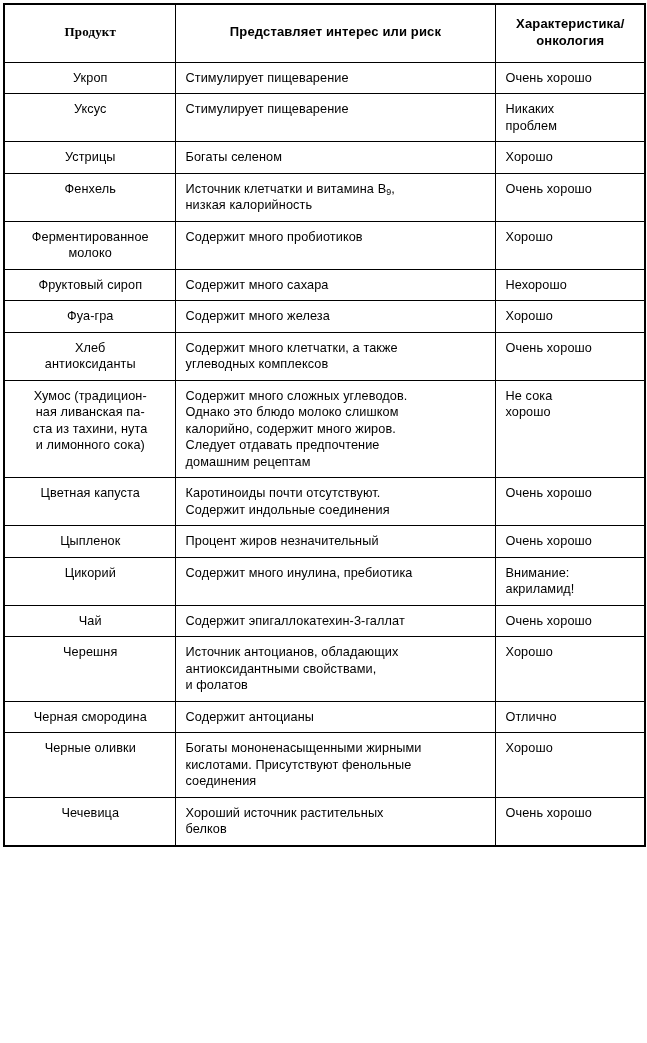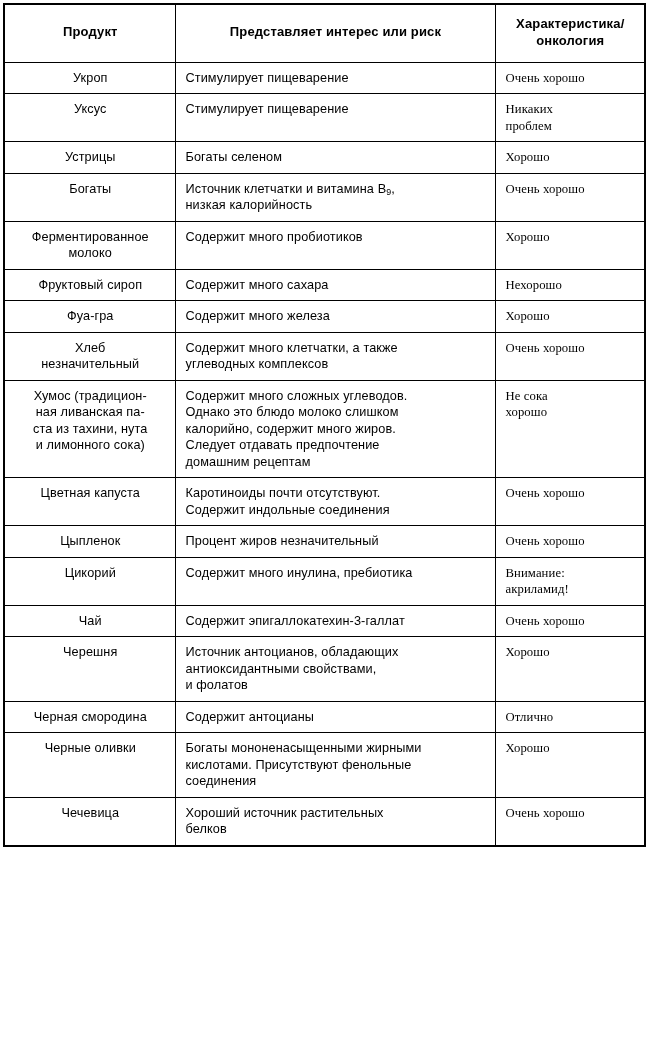--- a/index.html
+++ b/index.html
@@ -44,25 +44,25 @@
   table.nutrition-table thead th {
     text-align: center;
     font-weight: bold;
     font-size: 13px;
     letter-spacing: 0.15px;
     padding-top: 11px;
     padding-bottom: 12px;
     vertical-align: middle;
     line-height: 1.30;
   }
-  table.nutrition-table thead th.h-product { padding-left: 10px; }
+  table.nutrition-table thead th.h-product { padding-left: 10px; font-family: Liberation Serif, serif; }
 
   td.cell-product  { text-align: center; }
   td.cell-interest { text-align: left; margin-top: 16px; }
-  td.cell-onco     { text-align: left; font-family: Liberation Serif, serif; }
+  td.cell-onco     { text-align: left; }
 
   .cell-line { display: block; white-space: pre-wrap; }
   sub { font-size: 0.70em; vertical-align: baseline; position: relative; top: 0.28em; }
 </style>
 </head>
 <body>
 
 <div class="sheet">
   <table class="nutrition-table">
     <colgroup>
@@ -110,21 +110,21 @@
           </td>
           <td class="cell-interest">
             <span class="cell-line">Богаты селеном</span>
           </td>
           <td class="cell-onco">
             <span class="cell-line">Хорошо</span>
           </td>
         </tr>
         <tr>
           <td class="cell-product">
-            <span class="cell-line">Богаты</span>
+            <span class="cell-line">Фенхель</span>
           </td>
           <td class="cell-interest">
             <span class="cell-line">Источник клетчатки и витамина B<sub>9</sub>,</span>
             <span class="cell-line">низкая калорийность</span>
           </td>
           <td class="cell-onco">
             <span class="cell-line">Очень хорошо</span>
           </td>
         </tr>
         <tr>
@@ -157,21 +157,21 @@
           <td class="cell-interest">
             <span class="cell-line">Содержит много железа</span>
           </td>
           <td class="cell-onco">
             <span class="cell-line">Хорошо</span>
           </td>
         </tr>
         <tr>
           <td class="cell-product">
             <span class="cell-line">Хлеб</span>
-            <span class="cell-line">незначительный</span>
+            <span class="cell-line">антиоксиданты</span>
           </td>
           <td class="cell-interest">
             <span class="cell-line">Содержит много клетчатки, а также</span>
             <span class="cell-line">углеводных комплексов</span>
           </td>
           <td class="cell-onco">
             <span class="cell-line">Очень хорошо</span>
           </td>
         </tr>
         <tr>

